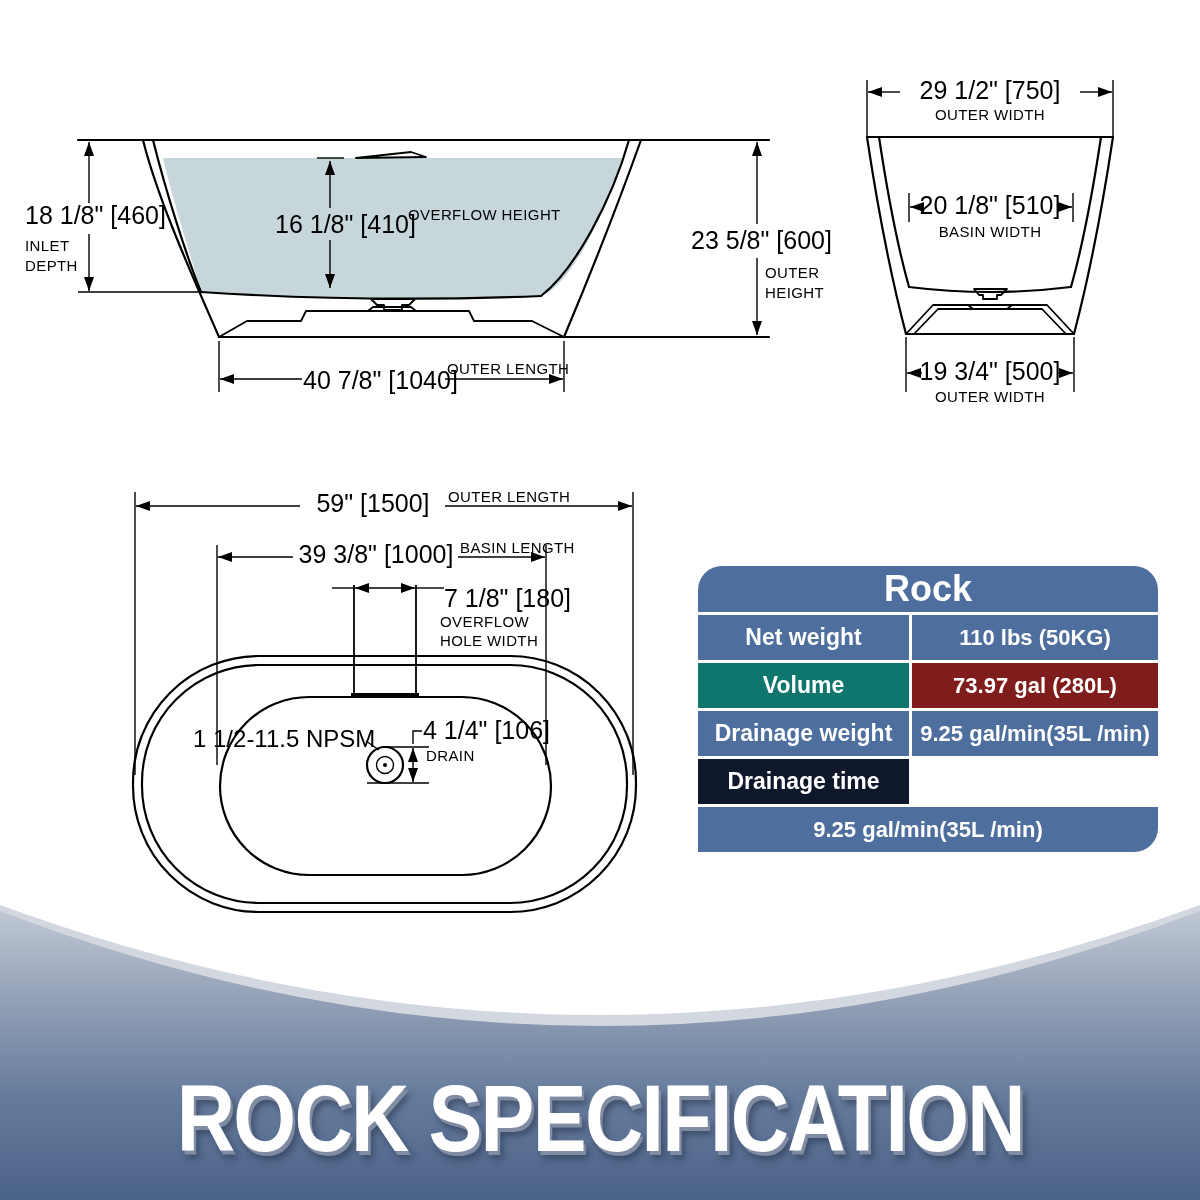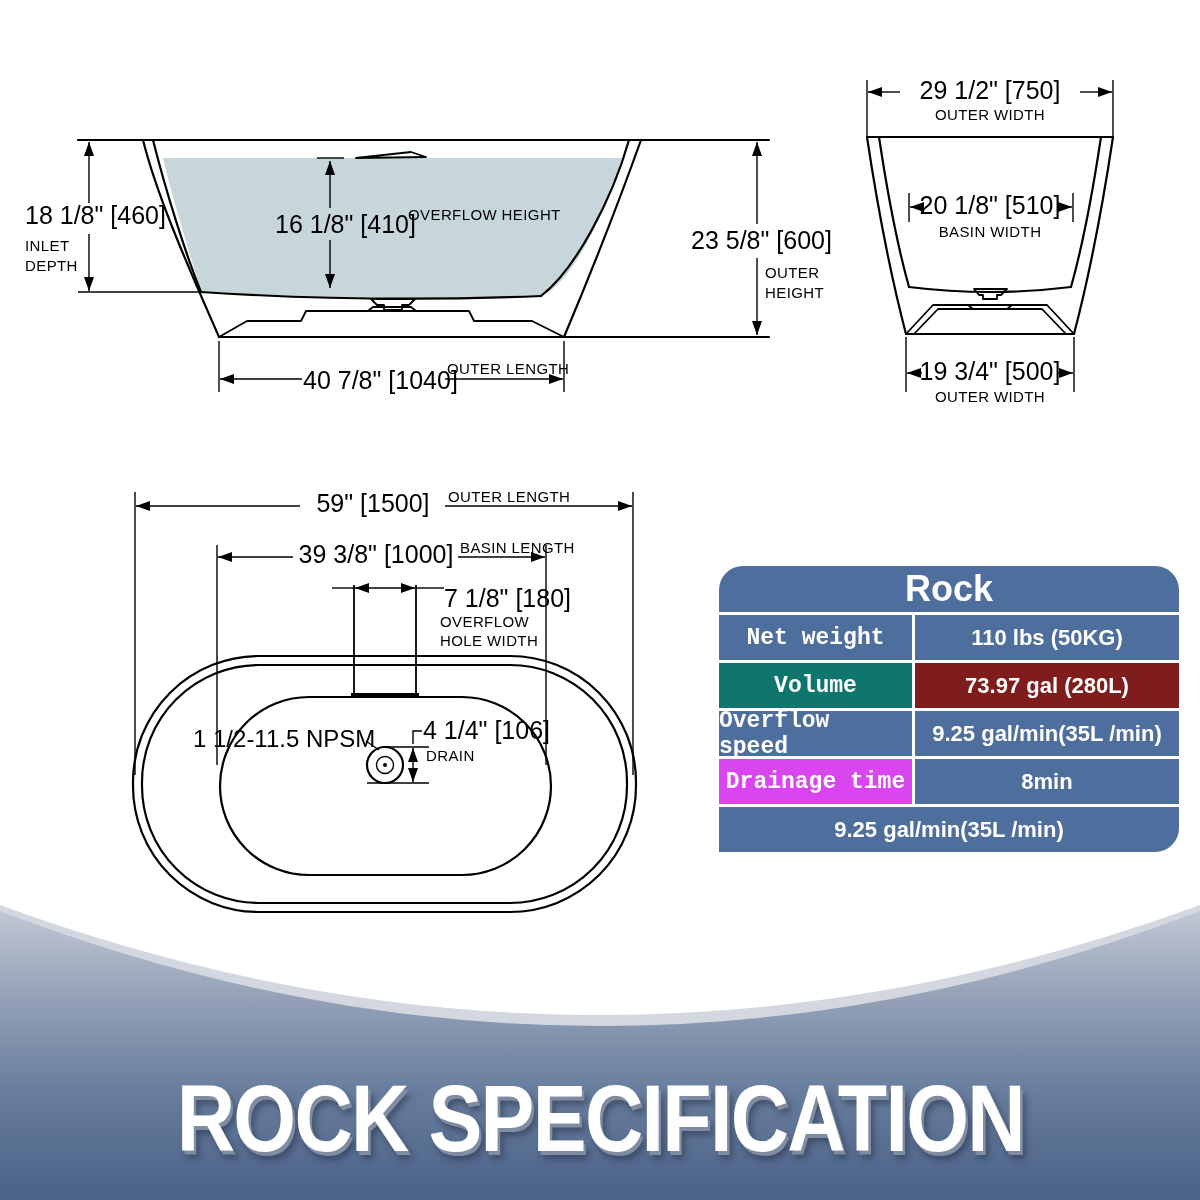--- a/index.html
+++ b/index.html
@@ -8,27 +8,27 @@
   svg{position:absolute;overflow:visible;}
   svg text{font-family:"Liberation Sans",sans-serif;fill:#000;}
   .big{font-size:25px;}
   .med{font-size:24px;}
   .small{font-size:15px;letter-spacing:.4px;}
   .ol{fill:none;stroke:#000;stroke-width:2.2;stroke-linejoin:round;stroke-linecap:round;}
   .dt{fill:none;stroke:#000;stroke-width:1.8;stroke-linejoin:round;}
   .dim{fill:none;stroke:#000;stroke-width:1.4;}
   .water{stroke:none;}
   
-  .spec-table{position:absolute;left:719px;top:566px;width:460px;display:flex;
+  .spec-table{position:absolute;left:698px;top:566px;width:460px;display:flex;
               flex-direction:column;gap:3px;}
   .spec-header{height:46px;border-radius:24px 24px 0 0;display:flex;align-items:center;
                justify-content:center;color:#fff;font-size:36px;font-weight:700;}
   .spec-row{display:flex;gap:3px;height:45px;}
-  .spec-label{width:193px;display:flex;align-items:center;justify-content:center;
-              color:#fff;font-size:23px;font-weight:700;font-family:Liberation Mono, monospace;}
+  .spec-label{width:211px;display:flex;align-items:center;justify-content:center;
+              color:#fff;font-size:23px;font-weight:700;}
   .spec-value{flex:1;display:flex;align-items:center;justify-content:center;
               color:#fff;font-size:22px;font-weight:700;}
   .spec-row:last-child .spec-label{border-radius:0 0 0 24px;}
   .spec-row:last-child .spec-value{border-radius:0 0 24px 0;}
   
   .banner{position:absolute;left:0;top:893px;width:1200px;height:307px;
           background:linear-gradient(180deg,#c9d0da 0%,#9aa6bb 30%,#687d9d 65%,#4b6288 100%);}
   .banner svg{left:0;top:0;}
   .banner-title{position:absolute;left:0;top:178px;width:1200px;text-align:center;
                 margin:0;line-height:1;}
@@ -203,25 +203,24 @@
     <div class="spec-header" style="background:#4e6e9e">Rock</div>
     <div class="spec-row">
       <div class="spec-label" style="background:#4e6e9e">Net weight</div>
       <div class="spec-value" style="background:#4e6e9e">110 lbs (50KG)</div>
     </div>
     <div class="spec-row">
       <div class="spec-label" style="background:#0f766e">Volume</div>
       <div class="spec-value" style="background:#7f1d1d">73.97 gal (280L)</div>
     </div>
     <div class="spec-row">
-      <div class="spec-label" style="background:#4e6e9e">Overflow speed</div>
+      <div class="spec-label" style="background:#4e6e9e">Drainage weight</div>
       <div class="spec-value" style="background:#4e6e9e">9.25 gal/min(35L /min)</div>
     </div>
     <div class="spec-row">
-      <div class="spec-label" style="background:#d946ef">Drainage time</div>
-      <div class="spec-value" style="background:#4e6e9e">8min</div>
+      <div class="spec-label" style="background:#0f172a">Drainage time</div>
     </div>
     <div class="spec-row">
       <div class="spec-value" style="background:#4e6e9e">9.25 gal/min(35L /min)</div>
     </div>
   </div>
 
 </div>
 
 </body></html>

